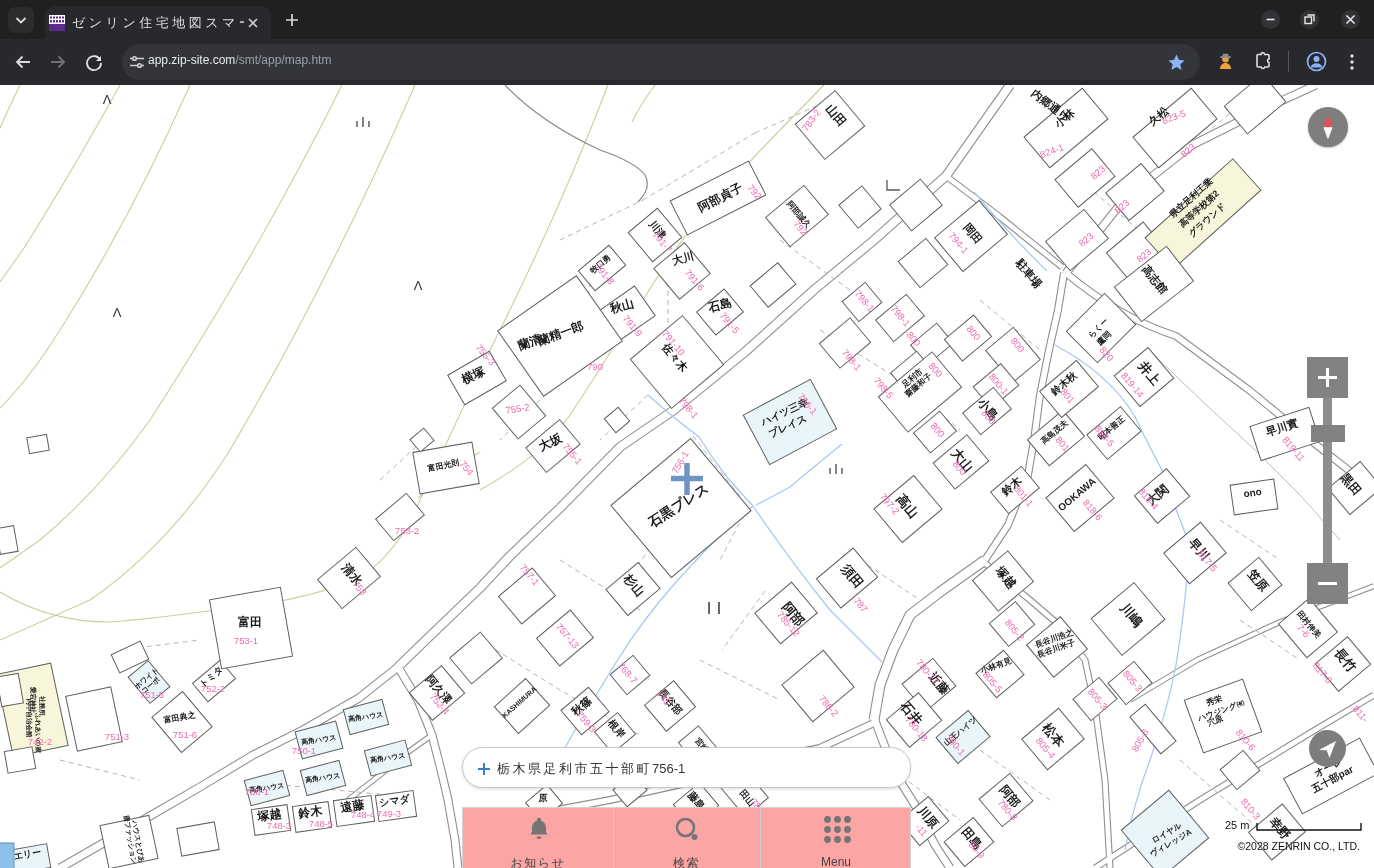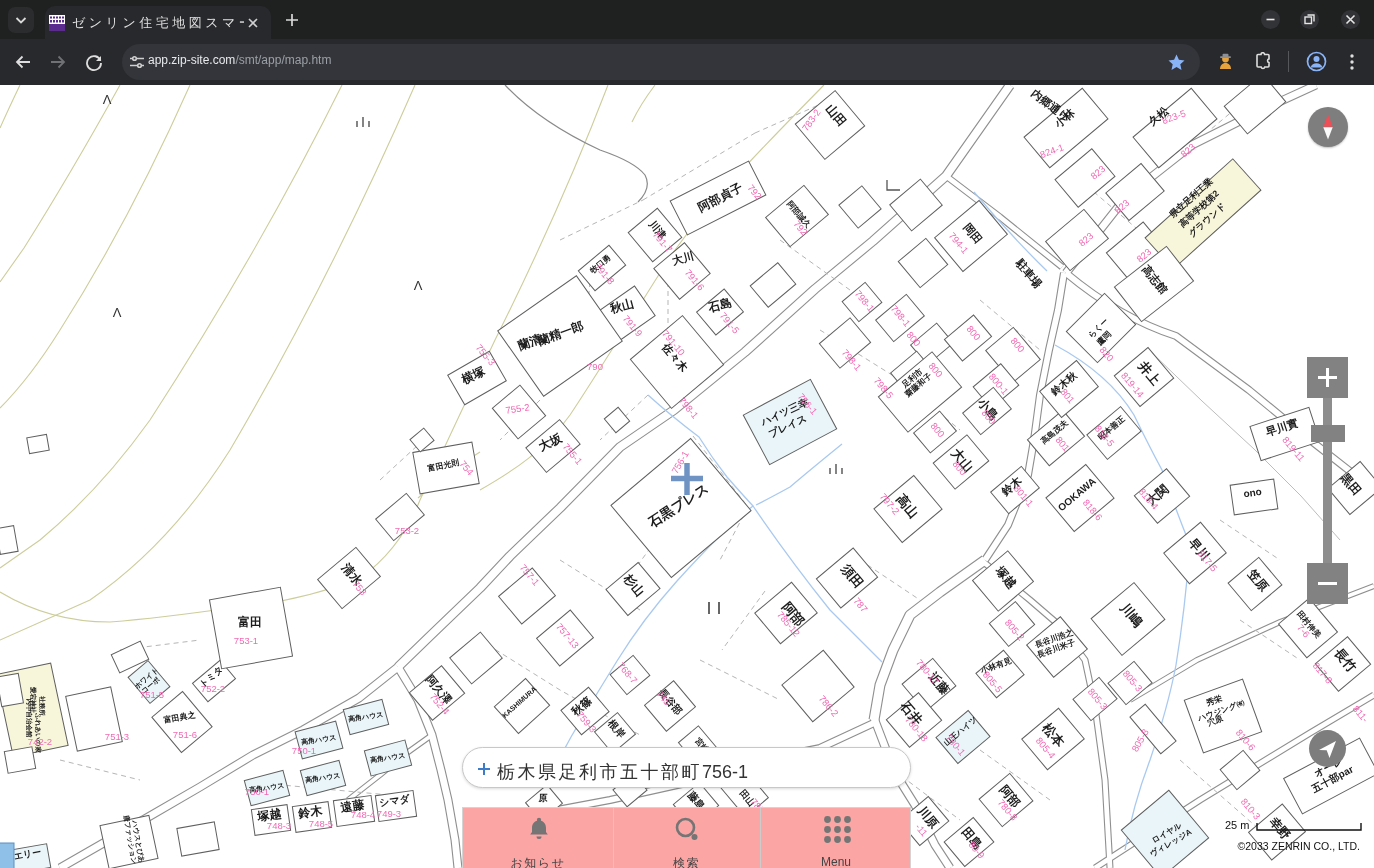--- a/index.html
+++ b/index.html
@@ -548,26 +548,26 @@
 <div class="gbtn" style="left:1307px;top:563px;width:41px;height:41px"><svg width="41" height="41" viewBox="0 0 41 41">
         <path d="M11 20.5h19" stroke="#fff" stroke-width="3"></path>
       </svg></div>
 <div style="position:absolute;left:1309px;top:730px;width:37px;height:37px;border-radius:50%;background:#7d7d7d;z-index:5"><svg width="37" height="37" viewBox="0 0 37 37">
         <path d="M10 20l17-9-6.5 17-2.8-7.7z" fill="#fff"></path>
       </svg></div>
 <div style="position:absolute;left:1225px;top:819px;font-size:11px;font-weight:normal;color:#111;z-index:5">25 m</div>
 <svg style="position:absolute;left:1256px;top:822px;z-index:5" width="106" height="10" viewBox="0 0 106 10">
       <path d="M1 1v7h104V1" stroke="#111" stroke-width="1.4" fill="none"></path>
     </svg>
-<div style="position:absolute;right:14px;top:840px;font-size:10.5px;color:#111;z-index:5">©2033 ZENRIN CO., LTD.</div>
+<div style="position:absolute;right:14px;top:840px;font-size:10.5px;color:#111;z-index:5">©2028 ZENRIN CO., LTD.</div>
 <div id="searchbar">
       <svg style="position:absolute;left:14px;top:14px" width="14" height="14" viewBox="0 0 14 14">
         <path d="M7 1v12M1 7h12" stroke="#3d7cc9" stroke-width="2"></path>
       </svg>
-      <div style="position:absolute;left:34px;top:12px;font-size:18px;letter-spacing:2.5px;color:#333">栃木県足利市五十部町<span style="letter-spacing:0">756-1</span></div>
+      <div style="position:absolute;left:34px;top:12px;font-size:13px;letter-spacing:2.5px;color:#333">栃木県足利市五十部町<span style="letter-spacing:0">756-1</span></div>
     </div>
 <div id="navbar">
 <div class="navsep" style="left:150px"></div>
       <div class="navsep" style="left:297px"></div>
 <div style="position:absolute;left:0;width:150px;height:61px">
 <svg style="position:absolute;left:64px;top:9px" width="24" height="26" viewBox="0 0 24 26">
           <circle cx="12" cy="3" r="2.2" fill="#757575"></circle>
           <path d="M12 3.5c4.4 0 7 3.2 7 7.5v4l1.8 2.5H3.2L5 15v-4c0-4.3 2.6-7.5 7-7.5z" fill="#757575"></path>
           <path d="M9.5 19.5a2.5 2.5 0 0 0 5 0z" fill="#757575"></path>
         </svg>

